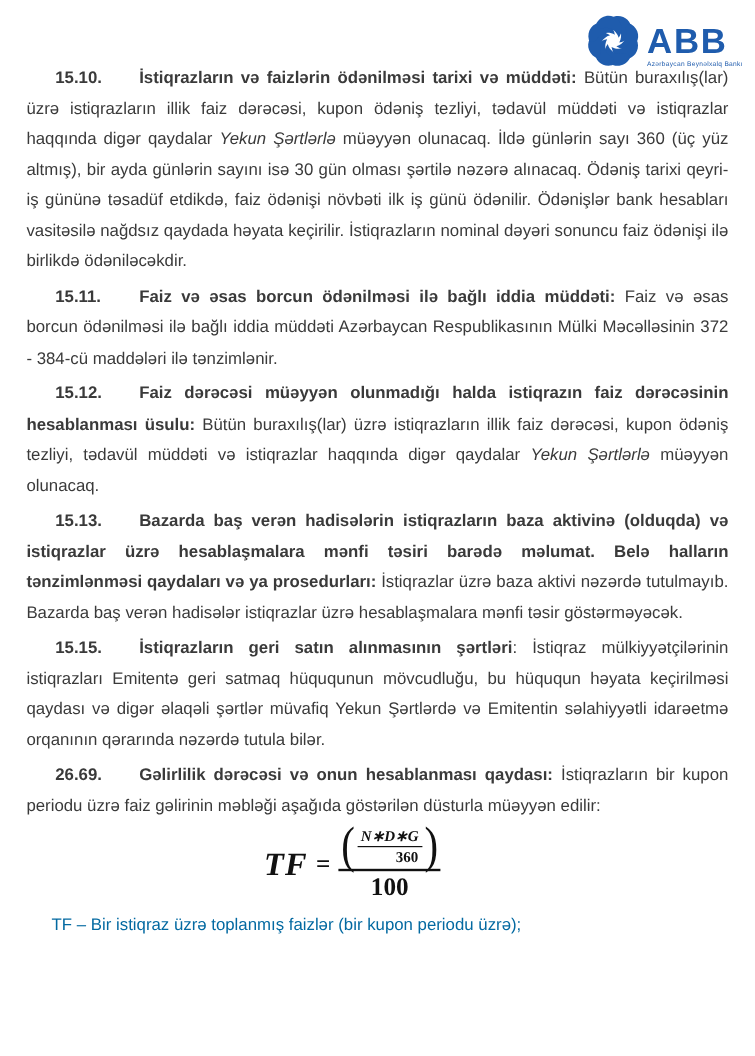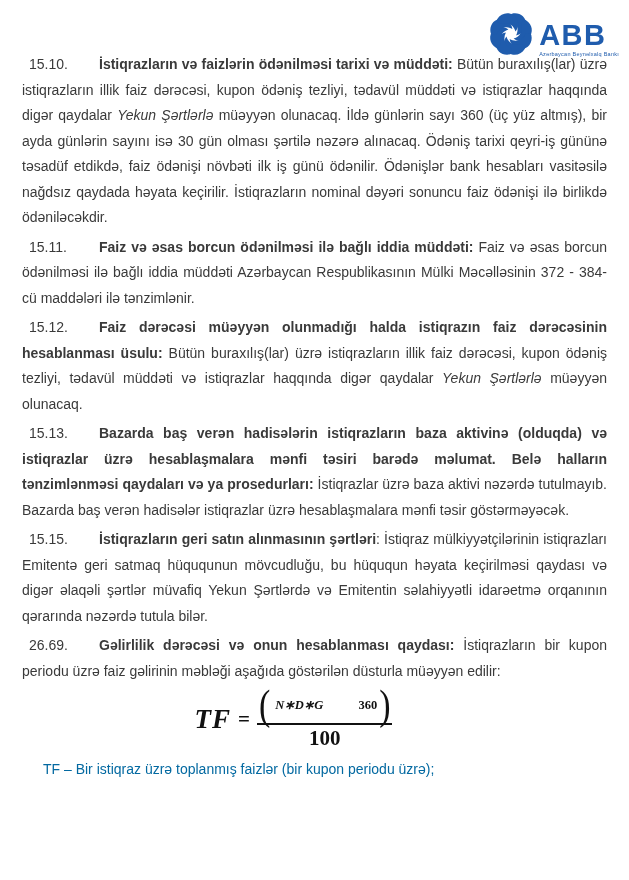--- a/index.html
+++ b/index.html
@@ -24,37 +24,37 @@
     margin-top:2px; white-space:nowrap;
   }
   
   .content {
     position:absolute; left:22px; top:52px; width:585px;
   }
   p.para {
     font-size:14px; line-height:25.5px; text-align:justify;
     margin-bottom:4px; color:#3a3a3a;
   }
-  .pnum { display:inline-block; margin-left:7px; width:70px; font-weight:normal; }
+  .pnum { display:inline-block; margin-left:24px; width:70px; font-weight:bold; }
   .phead { font-weight:bold; }
   .seg-italic { font-style:italic; }
   
   .formula-row {
     display:flex; align-items:center; justify-content:center;
     margin:6px 42px 0 0; font-family:"Liberation Serif", serif; color:#111111;
   }
   .f-lhs { font-size:27px; font-weight:bold; font-style:italic; letter-spacing:1px; }
   .f-eq  { font-size:21px; font-weight:bold; margin:0 7px; }
   .frac { display:inline-flex; flex-direction:column; align-items:center; }
   .frac-top { display:inline-flex; align-items:center; padding:0 2px 2px 2px; }
   .paren {
     font-size:34px; font-weight:normal; line-height:30px;
     transform:scaleY(1.25); color:#111111;
   }
-  .inner-frac { display:inline-flex; flex-direction:row; align-items:flex-start; margin:0 2px; }
+  .inner-frac { display:inline-flex; flex-direction:column; align-items:flex-start; margin:0 2px; }
   .inner-top { font-size:12.5px; font-weight:bold; font-style:italic; line-height:14px; padding:0 3px; }
   .inner-bar { align-self:stretch; border-top:1.4px solid #111111; margin:1px 0; }
   .inner-bottom { font-size:12.5px; font-weight:bold; line-height:14px;margin-left:32px; }
   .main-bar { align-self:stretch; border-top:2px solid #111111; margin:1px 0 2px 0; }
   .f-denom { font-size:21px; font-weight:bold; line-height:22px; }
   
   p.legend {
     font-size:14px; line-height:25.5px; margin:8px 0 0 21px; color:#0369a1;
   }
 </style>

